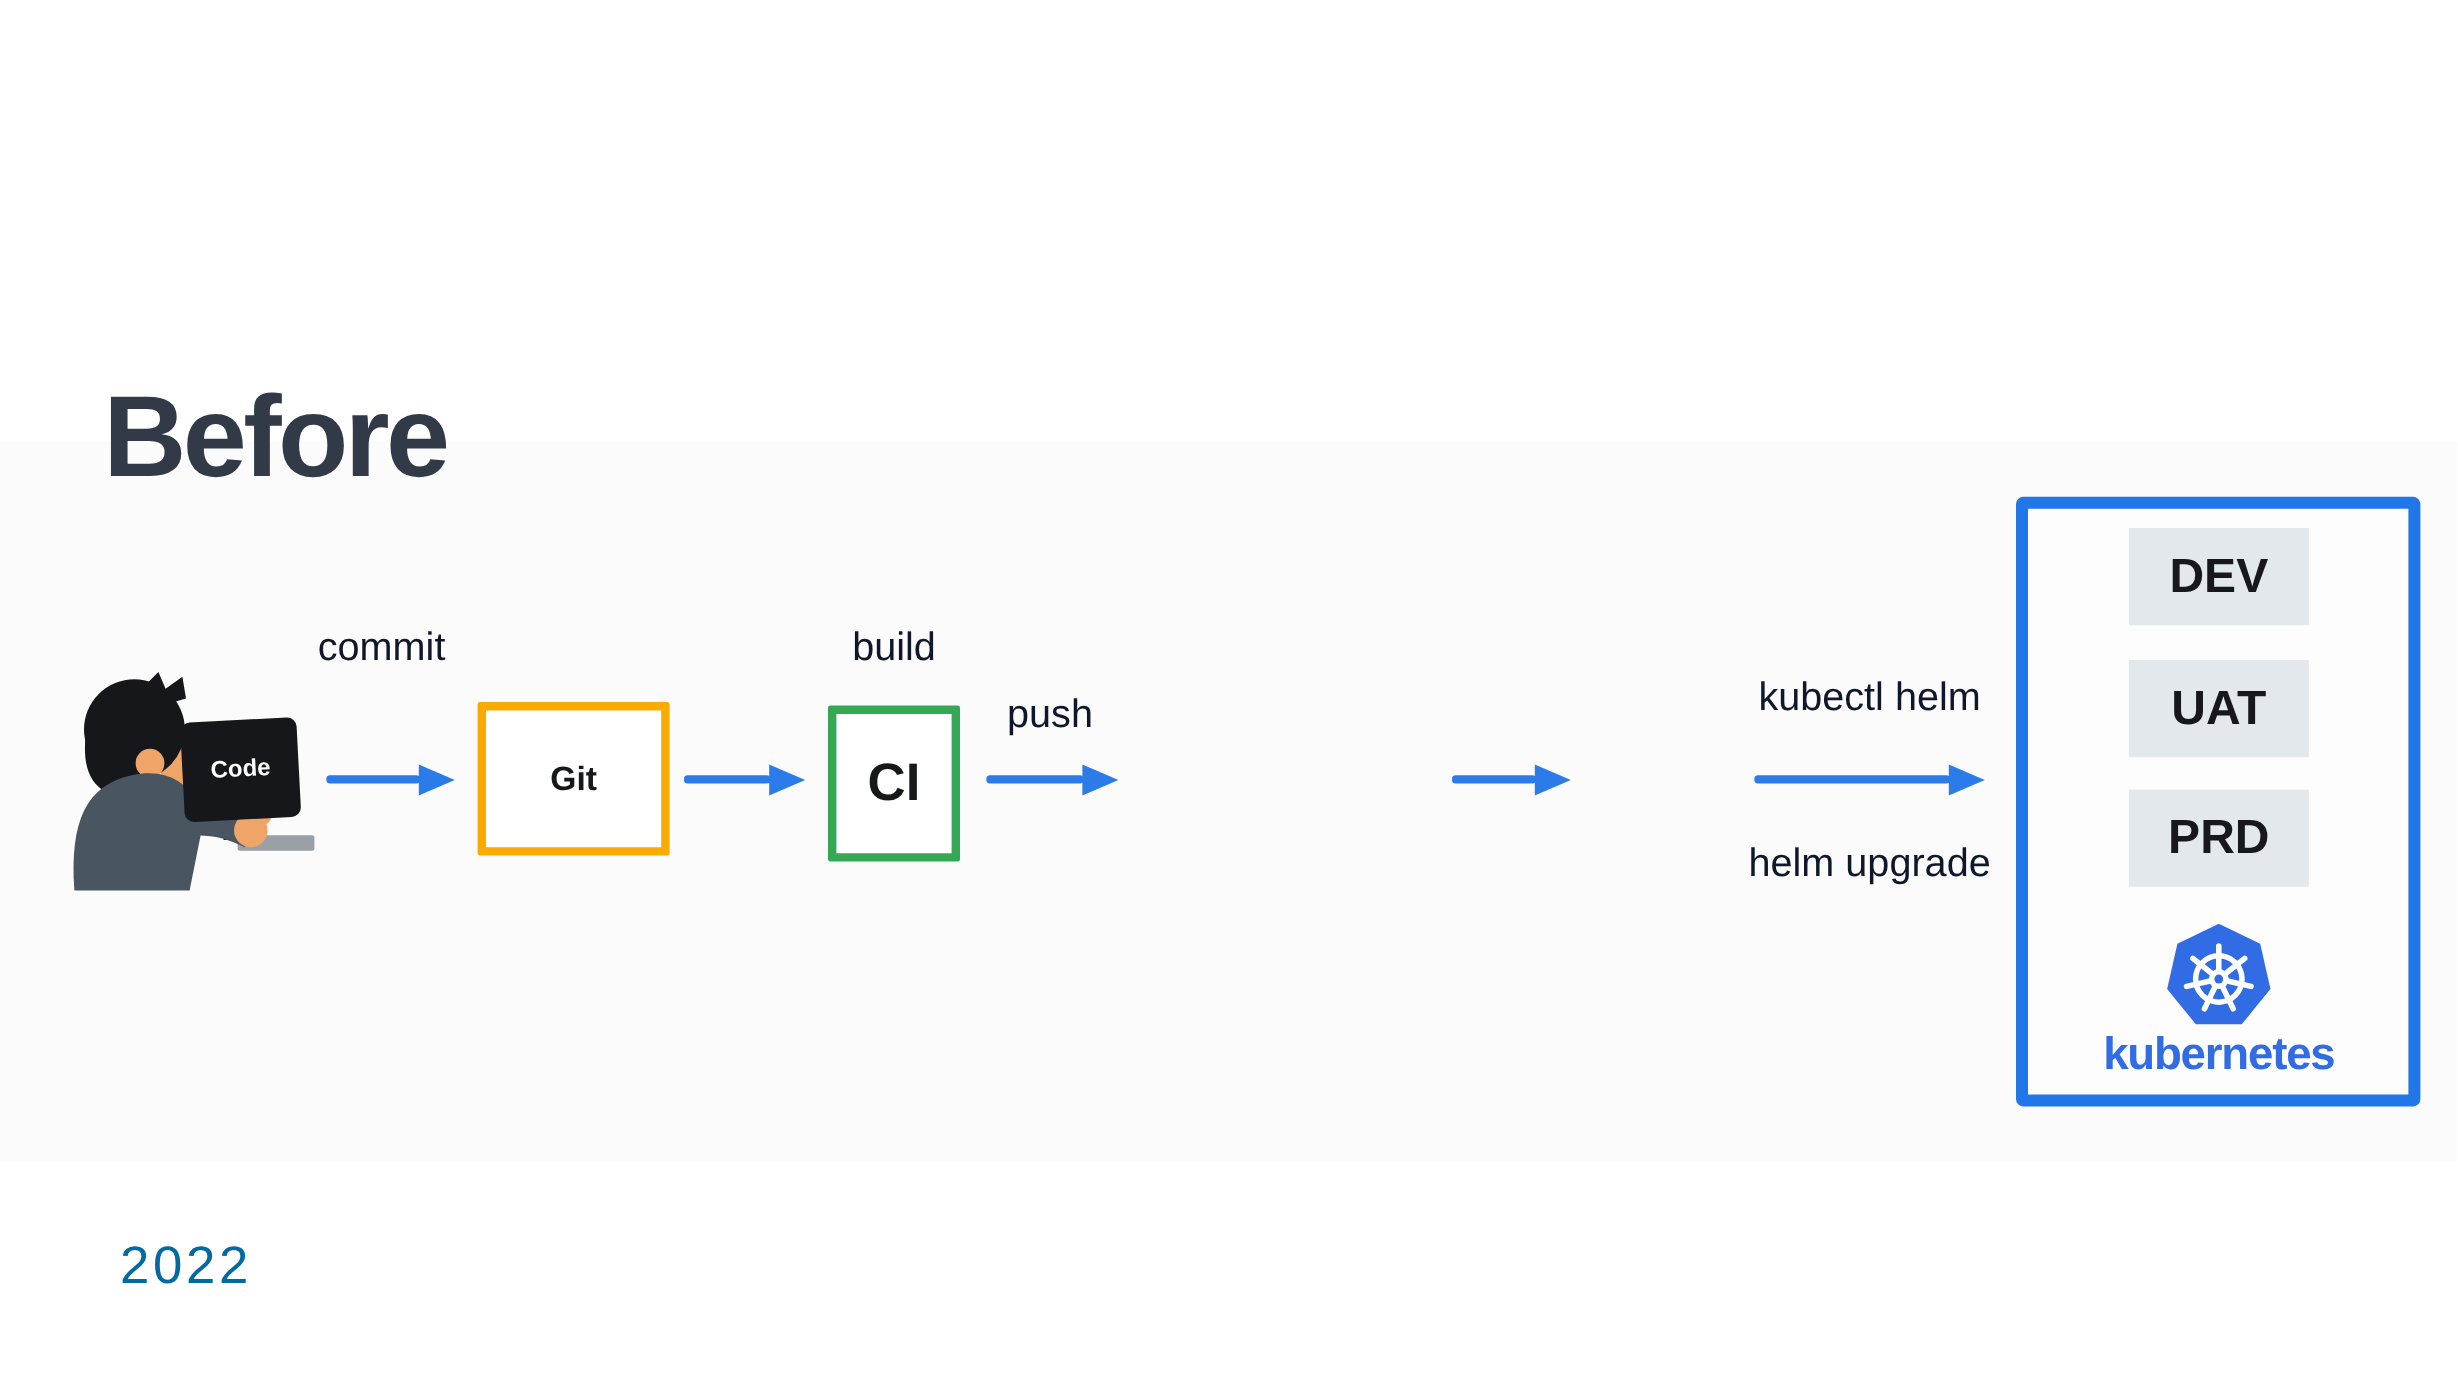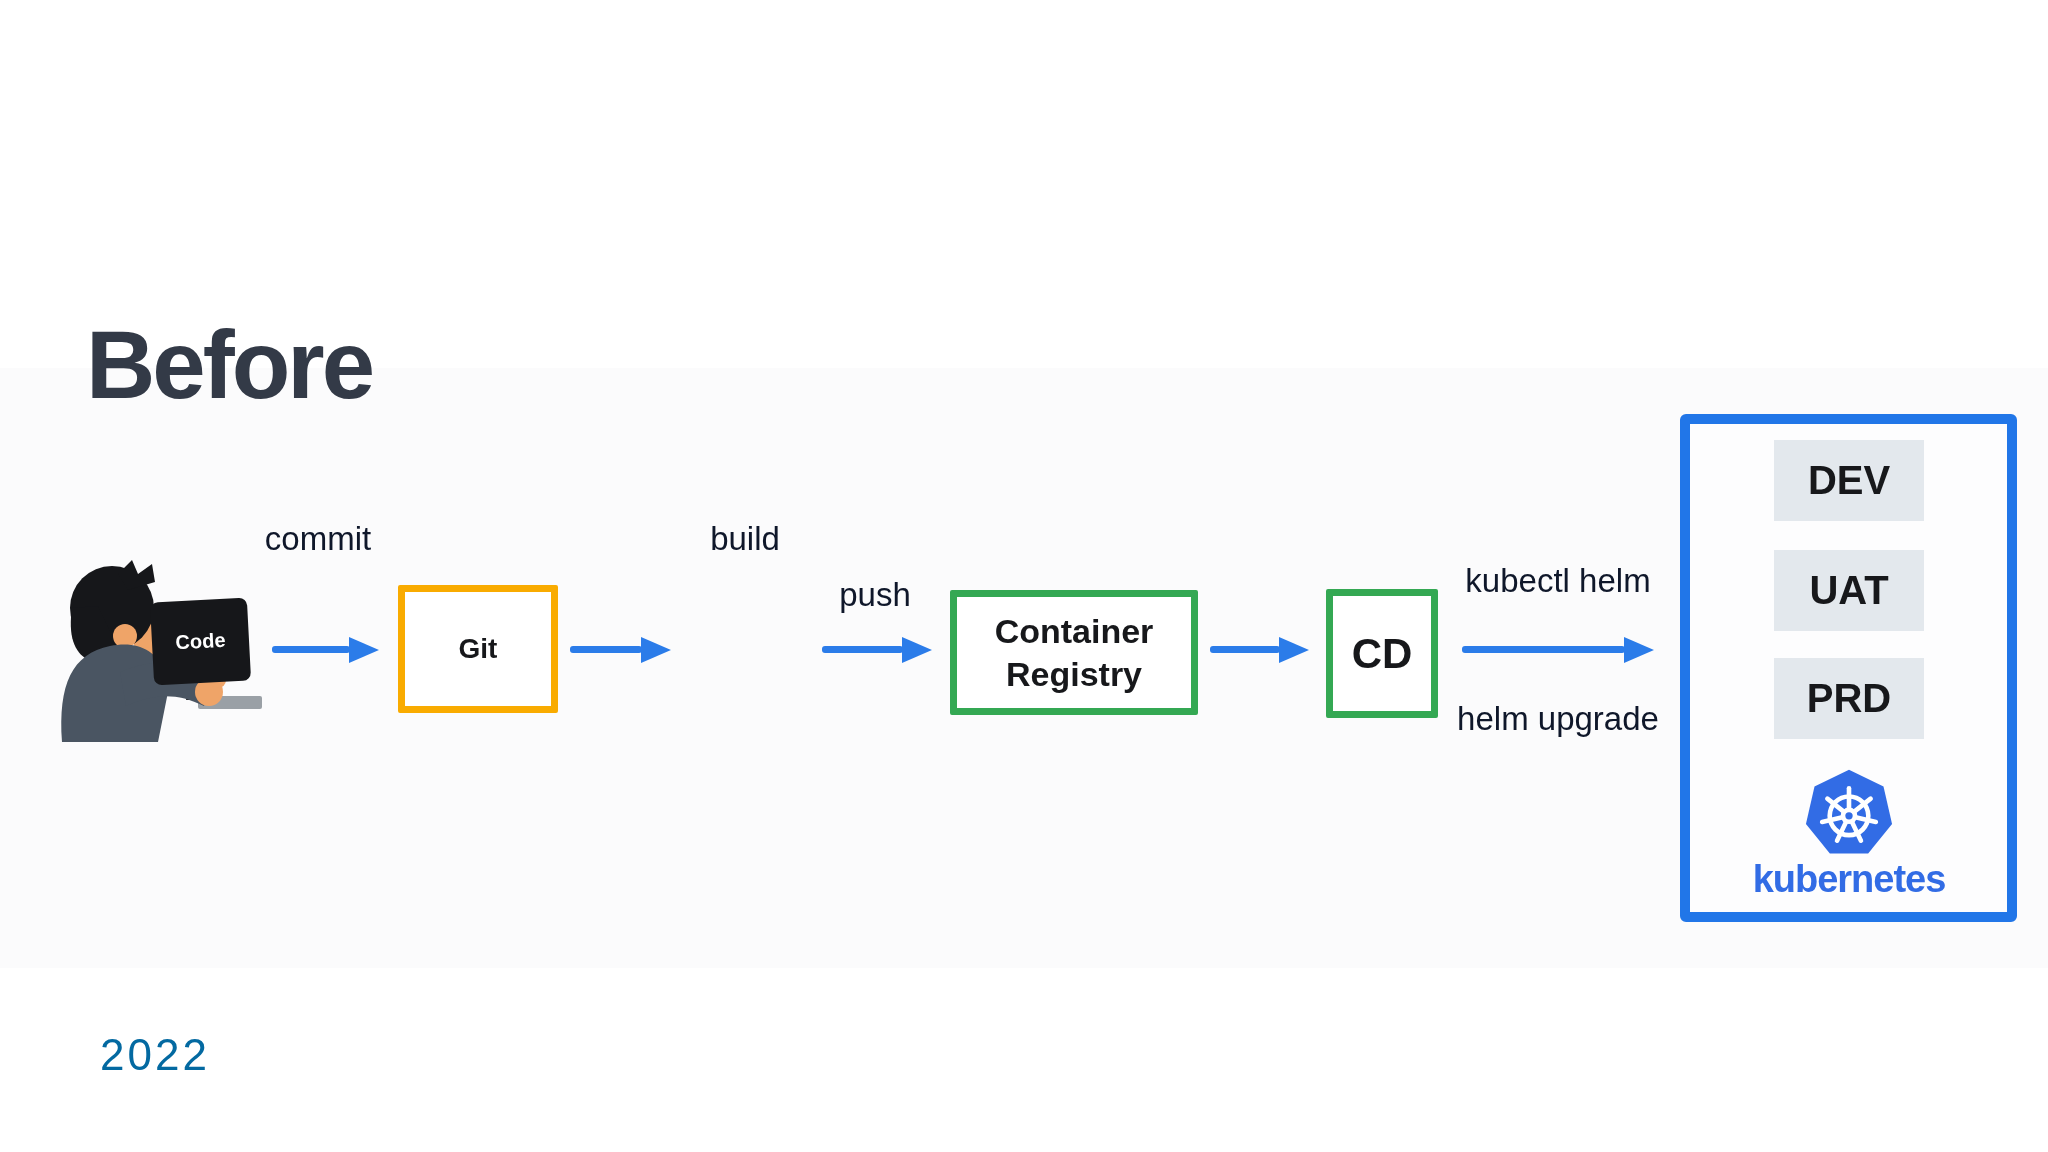--- a/index.html
+++ b/index.html
@@ -121,22 +121,21 @@
   <div class="arrow arrow-4"></div>
   <div class="arrow arrow-5"></div>
 
   <div class="edge-label lbl-commit">commit</div>
   <div class="edge-label lbl-build">build</div>
   <div class="edge-label lbl-push">push</div>
   <div class="edge-label lbl-kubectl">kubectl helm</div>
   <div class="edge-label lbl-helm">helm upgrade</div>
 
   <div class="node node-git">Git</div>
-  <div class="node node-registry">Container Registry</div>
-  <div class="node node-cd">CD</div>
+  <div class="node node-ci">CI</div>
 
   <div class="cluster">
     <div class="env env-dev">DEV</div>
     <div class="env env-uat">UAT</div>
     <div class="env env-prd">PRD</div>
     <svg class="k8s-logo" viewBox="0 0 100 100">
       <polygon points="50,2 87.5,20 96.8,61 70.8,93 29.2,93 3.2,61 12.5,20" fill="#326CE5"></polygon>
       <g stroke="#ffffff" stroke-width="5" stroke-linecap="round">
         <circle cx="50" cy="52" r="21" fill="none"></circle>
         <line x1="50" y1="52" x2="50" y2="22"></line>

